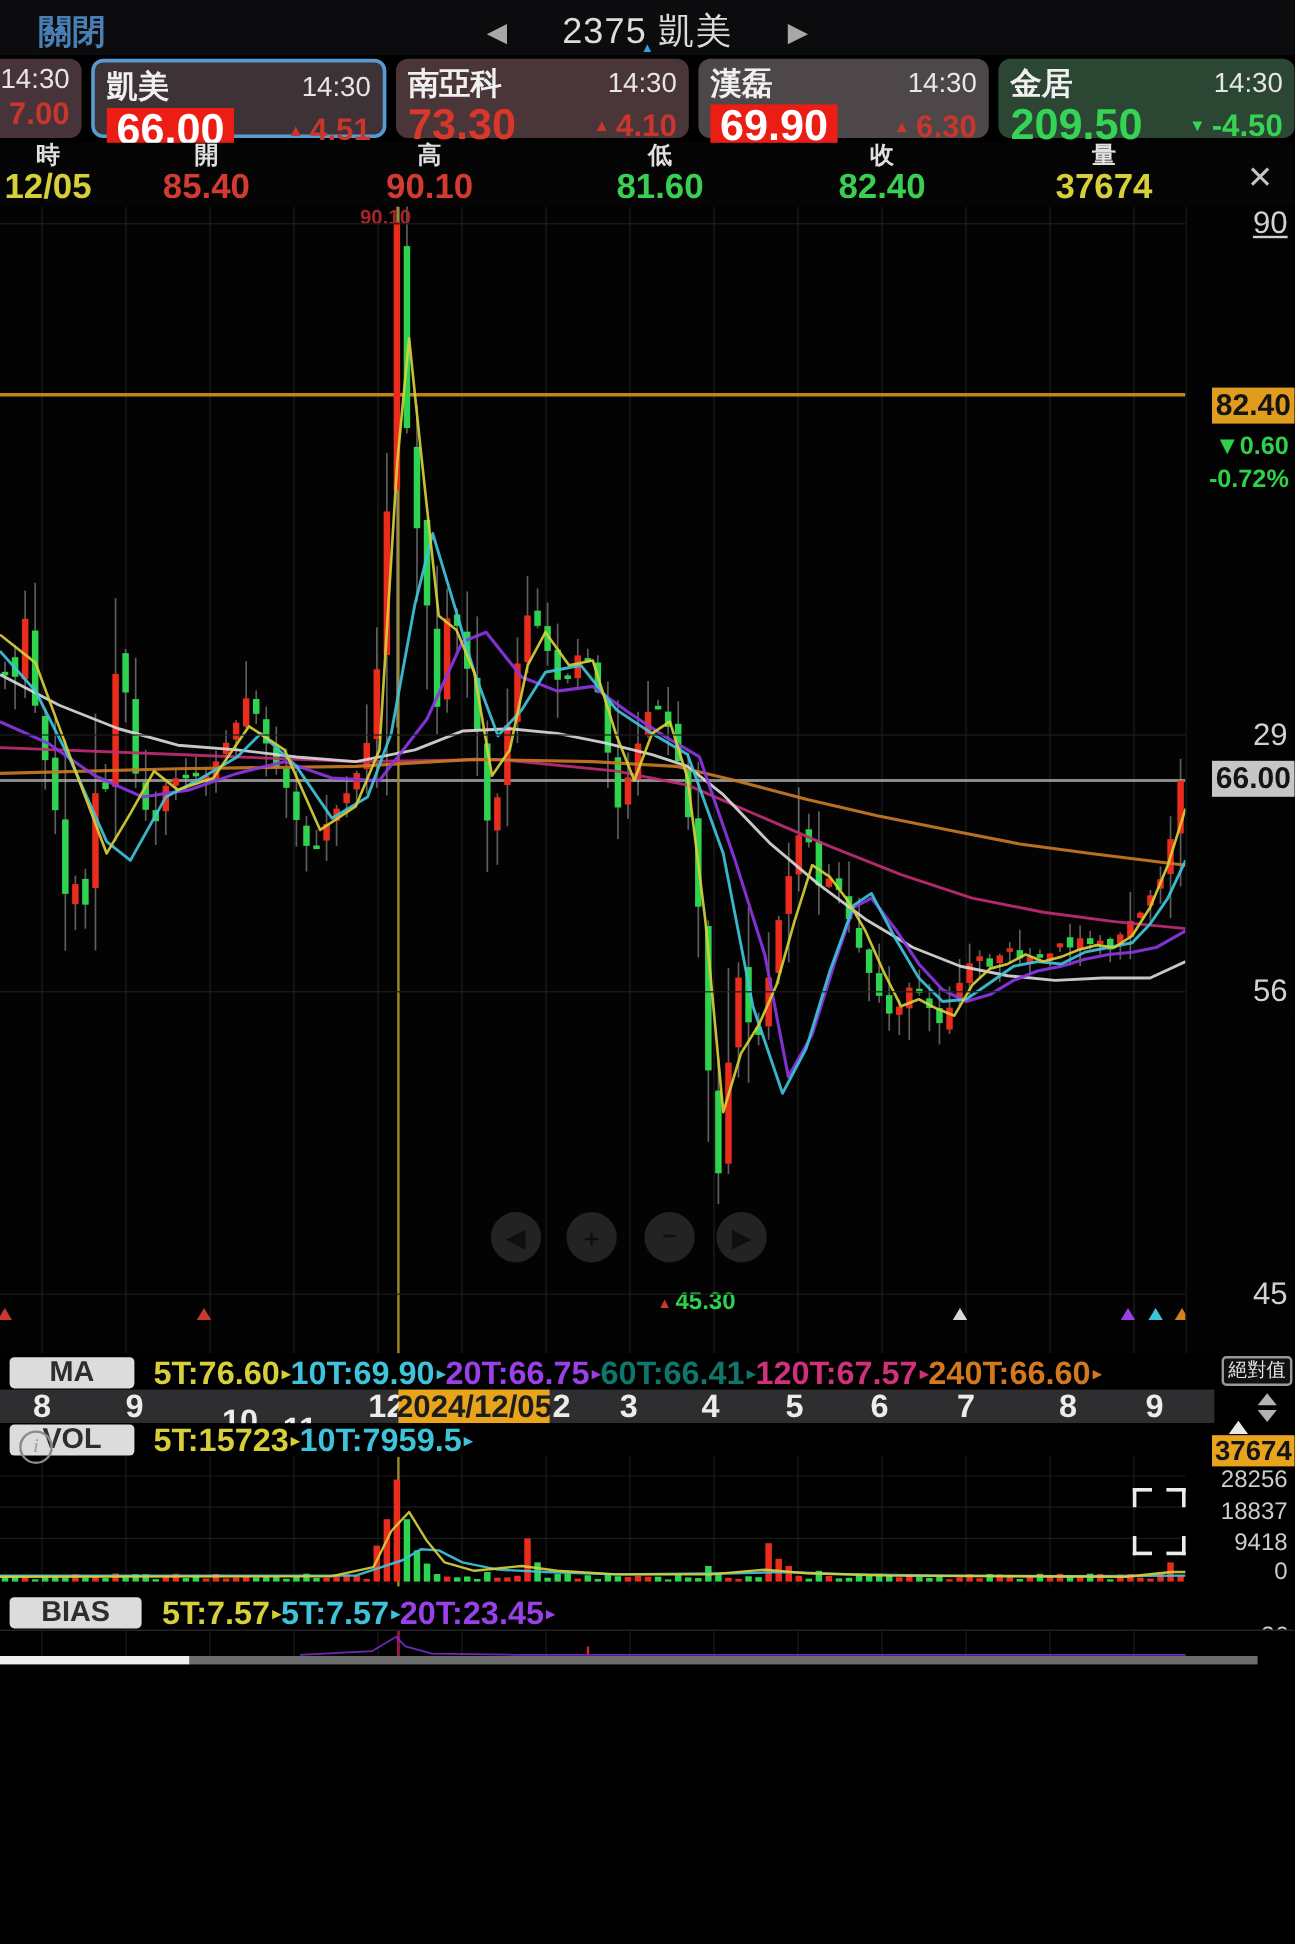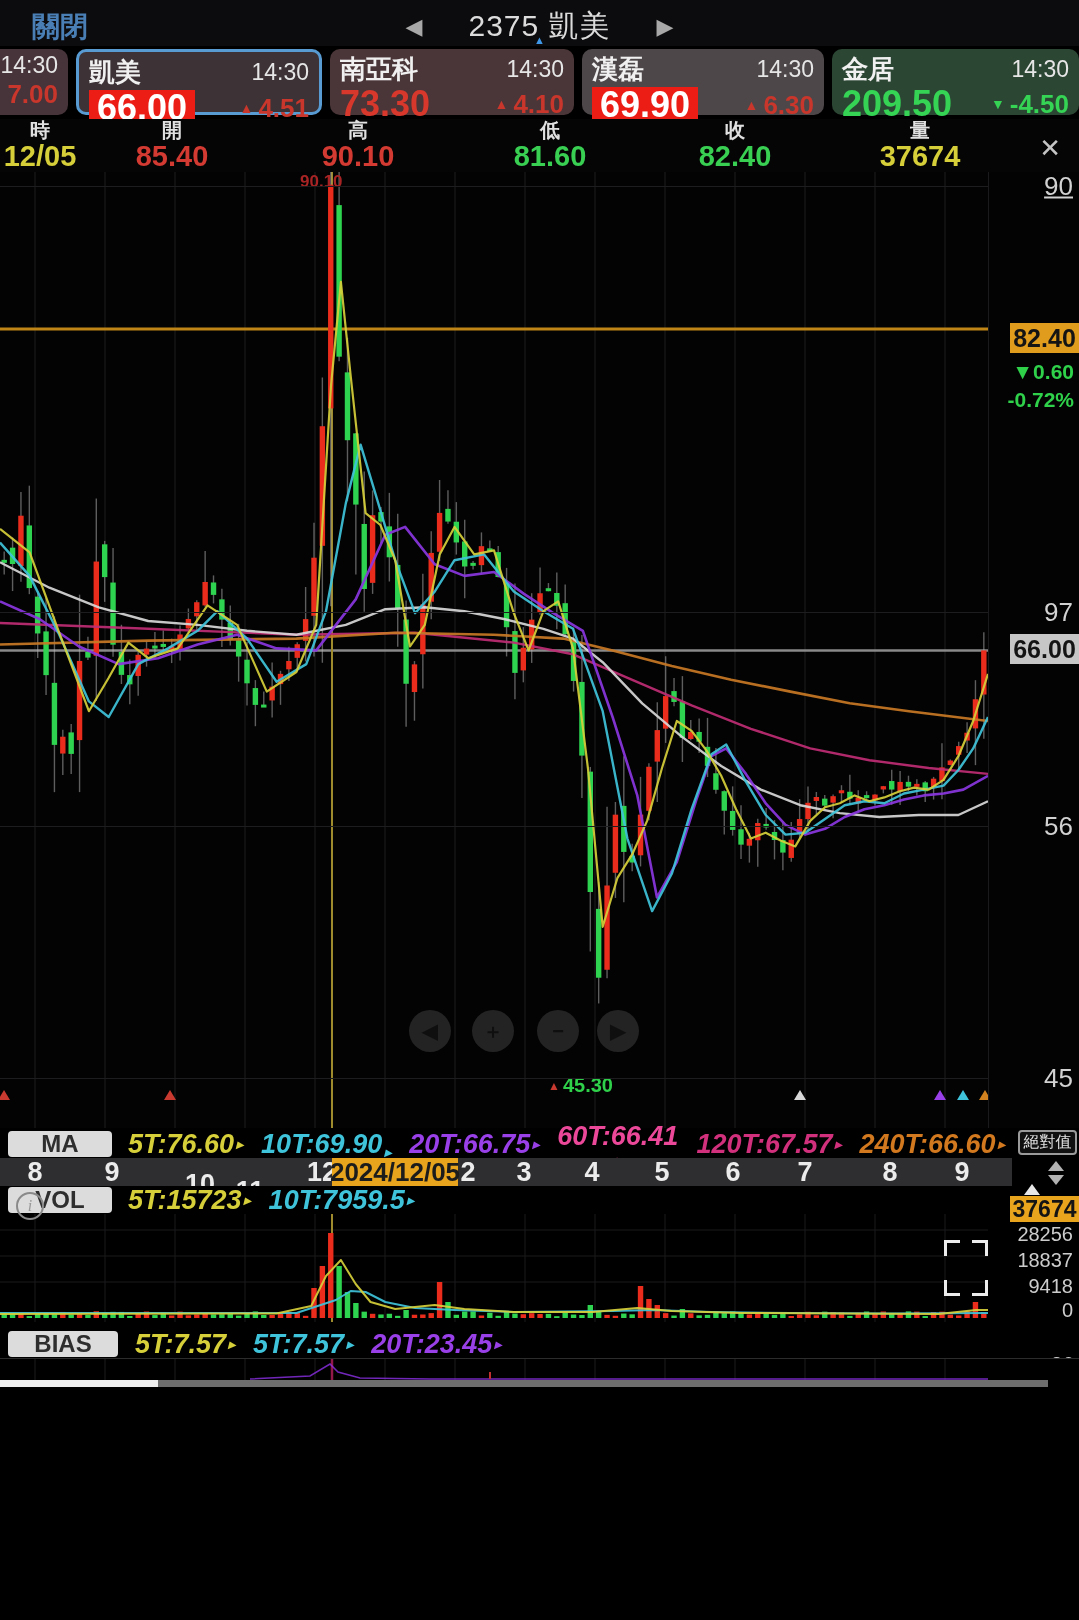--- a/index.html
+++ b/index.html
@@ -40,21 +40,21 @@
   .chg-line{position:absolute;right:5px;font-size:21px;color:#2fd14b;font-weight:600;}
   #peak-note{position:absolute;left:300px;top:0px;font-size:17px;color:#a82424;font-weight:600;}
   #low-note{position:absolute;left:548px;top:902px;display:flex;align-items:center;gap:3px;}
   #low-tick{font-size:12px;color:#c83a30;} #low-val{font-size:20px;color:#2fd14b;font-weight:600;}
   .tbtn{position:absolute;top:838px;width:42px;height:42px;border-radius:50%;background:rgba(130,130,130,.25);
         color:rgba(10,10,10,.8);display:flex;align-items:center;justify-content:center;font-size:20px;font-weight:700;}
   
   .indrow{position:absolute;left:0;width:1079px;height:28px;background:#000;}
   .indbtn{position:absolute;left:8px;top:1px;height:26px;background:#dcdcdc;border-radius:4px;color:#2e2e2e;
           font-size:24px;font-weight:600;display:flex;align-items:center;justify-content:center;}
-  .indvals{position:absolute;left:128px;top:0;height:28px;display:flex;gap:18px;align-items:center;font-style:italic;}
+  .indvals{position:absolute;left:128px;top:0;height:28px;display:flex;align-items:center;}
   .indv{font-size:27px;font-weight:600;display:flex;align-items:center;}
   .indv .arr{font-size:14px;margin-left:2px;}
   #abs-btn{position:absolute;left:1018px;top:1130px;width:59px;height:25px;box-sizing:border-box;border:2px solid #9a9a9a;
            border-radius:4px;background:#101010;color:#e4e4e4;font-size:16px;display:flex;align-items:center;justify-content:center;}
   .tri-up{position:absolute;left:1048px;top:1161px;width:0;height:0;border-left:8px solid transparent;border-right:8px solid transparent;border-bottom:10px solid #b2b2b2;}
   .tri-dn{position:absolute;left:1048px;top:1175px;width:0;height:0;border-left:8px solid transparent;border-right:8px solid transparent;border-top:10px solid #b2b2b2;}
   
   #xaxis{position:absolute;left:0;top:1158px;width:1012px;height:28px;background:#2e2e30;}
   .xtick{position:absolute;top:0;transform:translateX(-50%);font-size:27px;color:#ececec;font-weight:600;line-height:28px;}
   #date-tag{position:absolute;left:332px;top:0px;width:126px;height:28px;background:#e8a41c;color:#1c1c1c;
@@ -477,43 +477,43 @@
     <div class="chg-line" style="top:188px">▼0.60</div>
     <div class="chg-line" style="top:216px">-0.72%</div>
     <div class="tag" id="tag-last" style="top:462px">66.00</div>
     <div class="tbtn" style="left:409px">◀</div>
     <div class="tbtn" style="left:472px">＋</div>
     <div class="tbtn" style="left:537px">−</div>
     <div class="tbtn" style="left:597px">▶</div>
   <div class="hl" style="top: 14px;"></div>
       <div class="ptick" style="top: 14px; text-decoration: underline;">90</div>
       <div class="hl" style="top: 440px;"></div>
-      <div class="ptick" style="top: 440px;">97</div>
+      <div class="ptick" style="top: 440px;">29</div>
       <div class="hl" style="top: 654px;"></div>
       <div class="ptick" style="top: 654px;">56</div>
       <div class="hl" style="top: 906px;"></div>
       <div class="ptick" style="top: 906px;">45</div>
     </div>
 
   <div class="indrow" style="top:1130px">
     <div class="indbtn" style="width:104px">MA</div>
     <div class="indvals" id="ma-vals">
         <div class="indv" style="color: rgb(214, 207, 58);">
           <span>5T:76.60</span>
           <span class="arr">▸</span>
         </div>
-        <div class="indv" style="color: rgb(63, 195, 218); align-items: flex-end;">
+        <div class="indv" style="color: rgb(63, 195, 218);">
           <span>10T:69.90</span>
           <span class="arr">▸</span>
         </div>
         <div class="indv" style="color: rgb(153, 64, 232);">
           <span>20T:66.75</span>
           <span class="arr">▸</span>
         </div>
-        <div class="indv" style="color: #ec4899; flex-direction: column;">
+        <div class="indv" style="color: #0f766e;">
           <span>60T:66.41</span>
           <span class="arr">▸</span>
         </div>
         <div class="indv" style="color: rgb(209, 48, 124);">
           <span>120T:67.57</span>
           <span class="arr">▸</span>
         </div>
         <div class="indv" style="color: rgb(210, 120, 30);">
           <span>240T:66.60</span>
           <span class="arr">▸</span>

